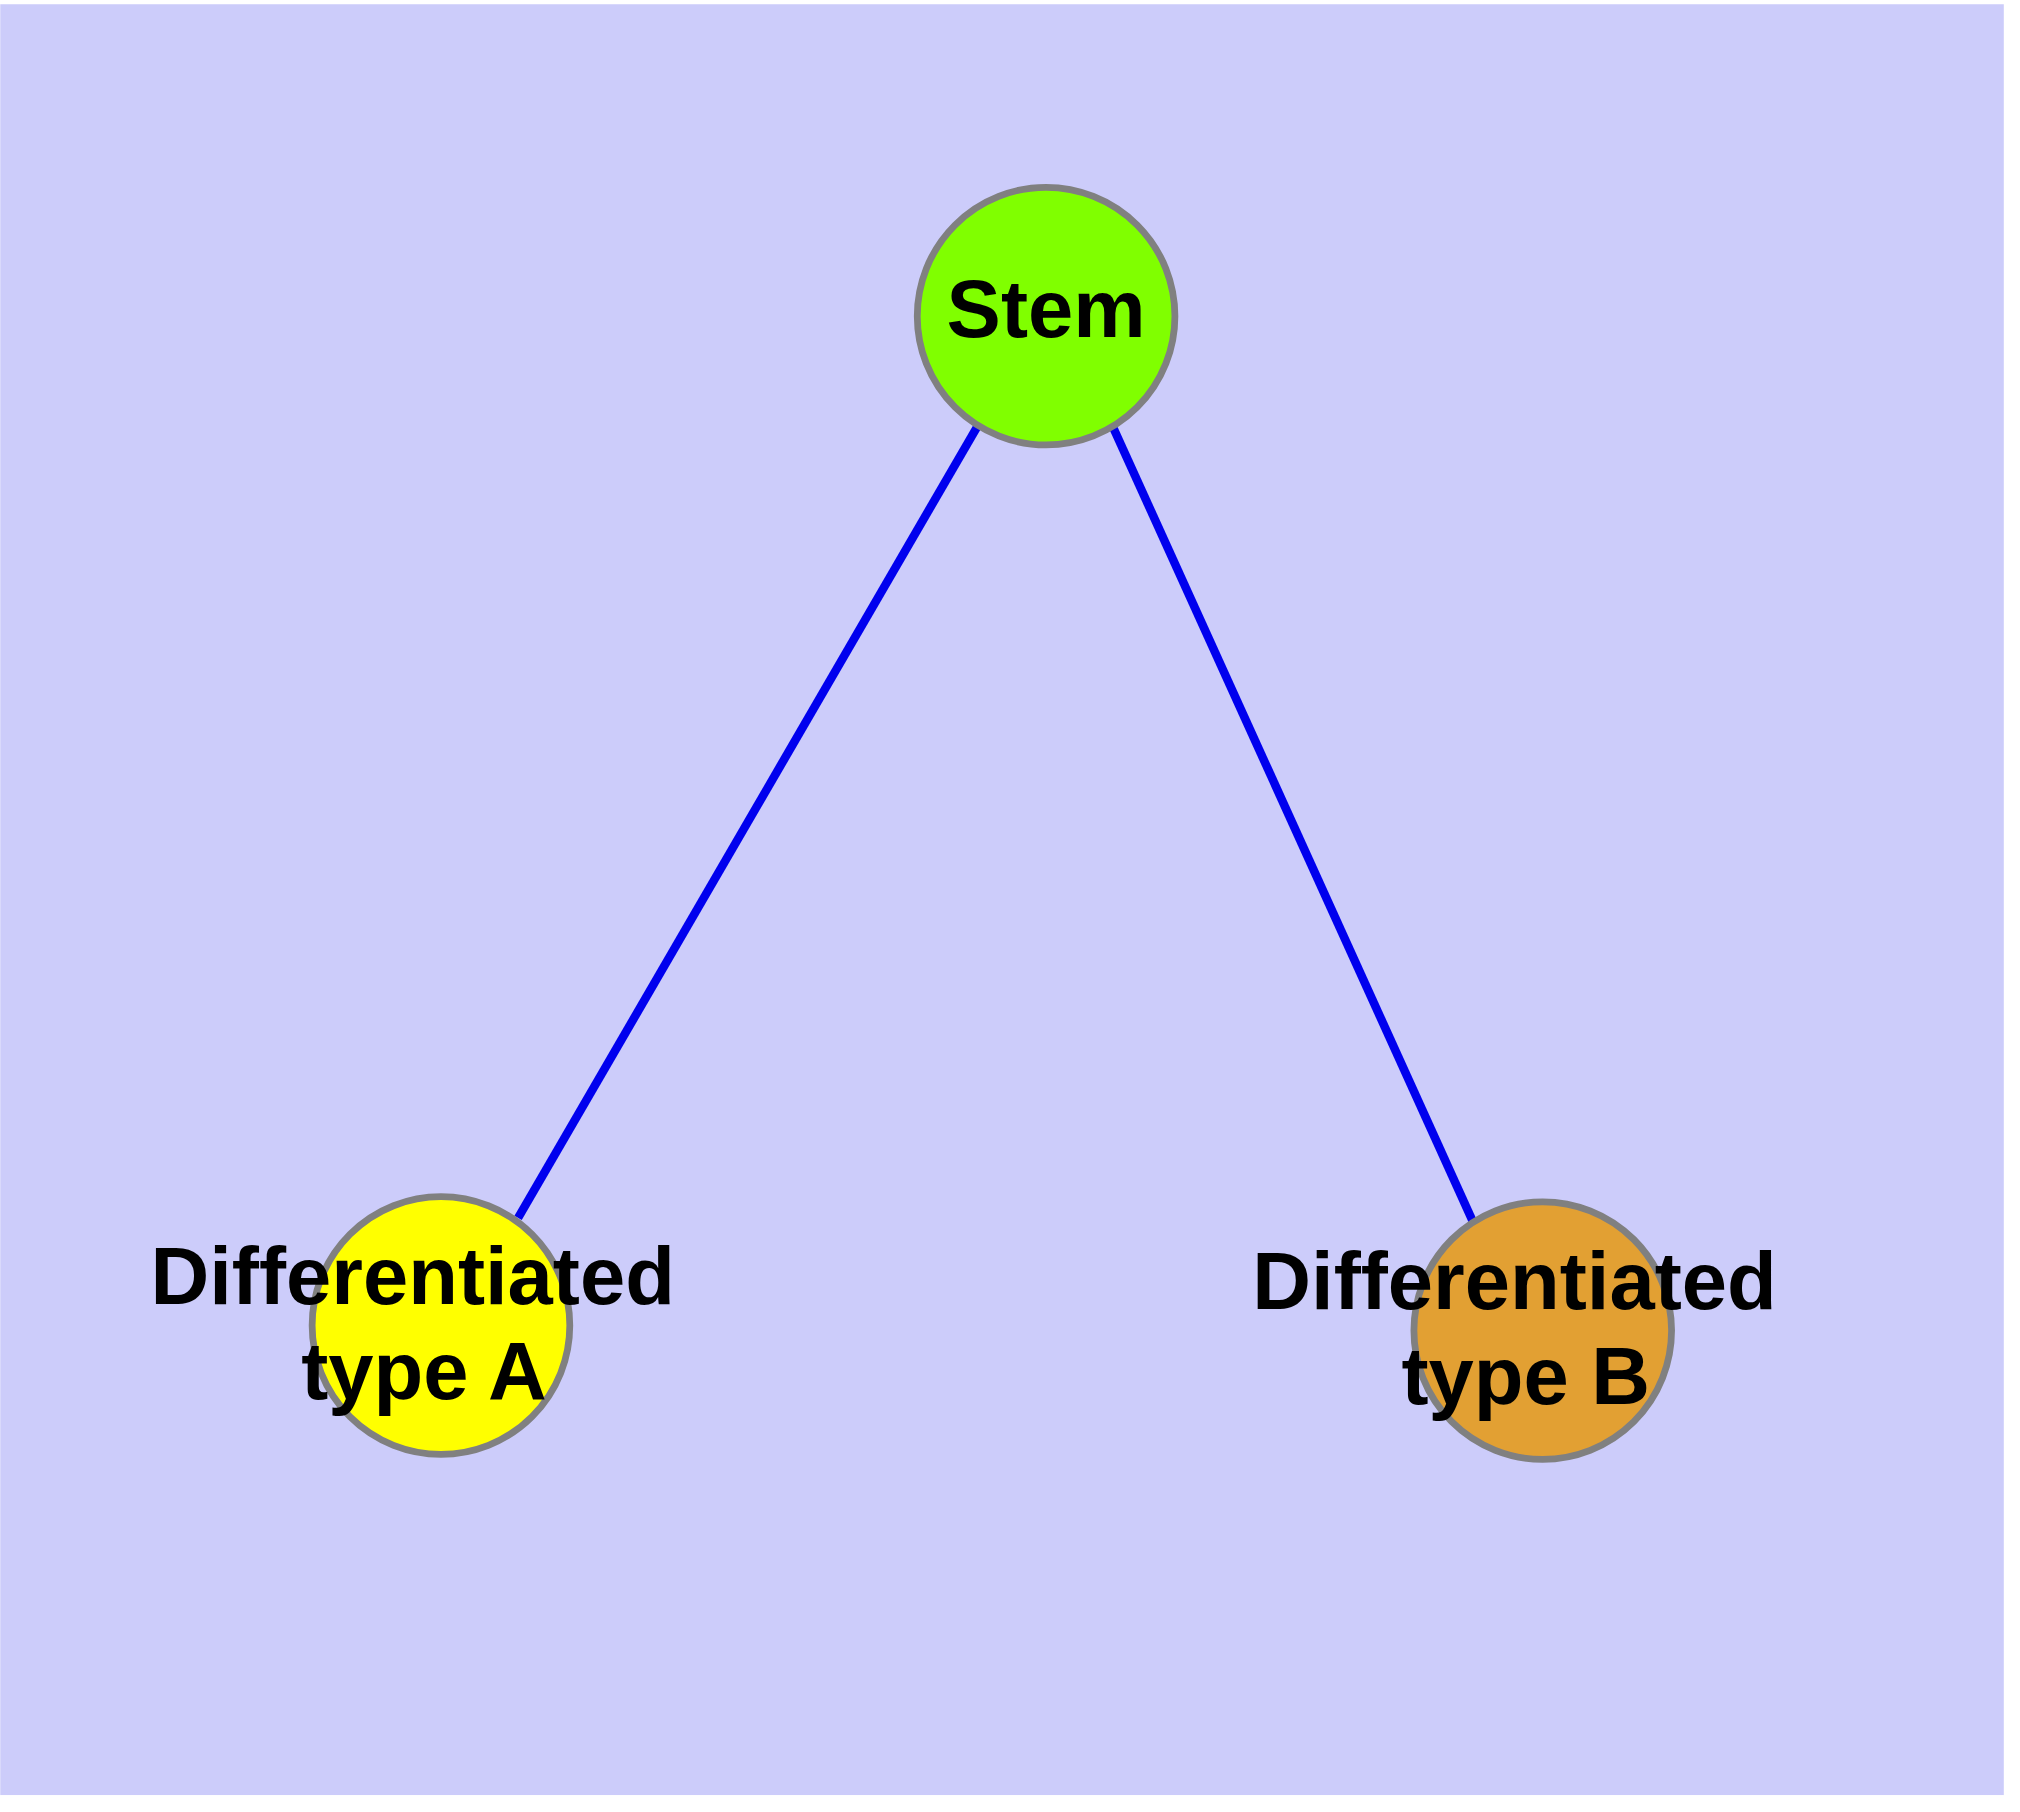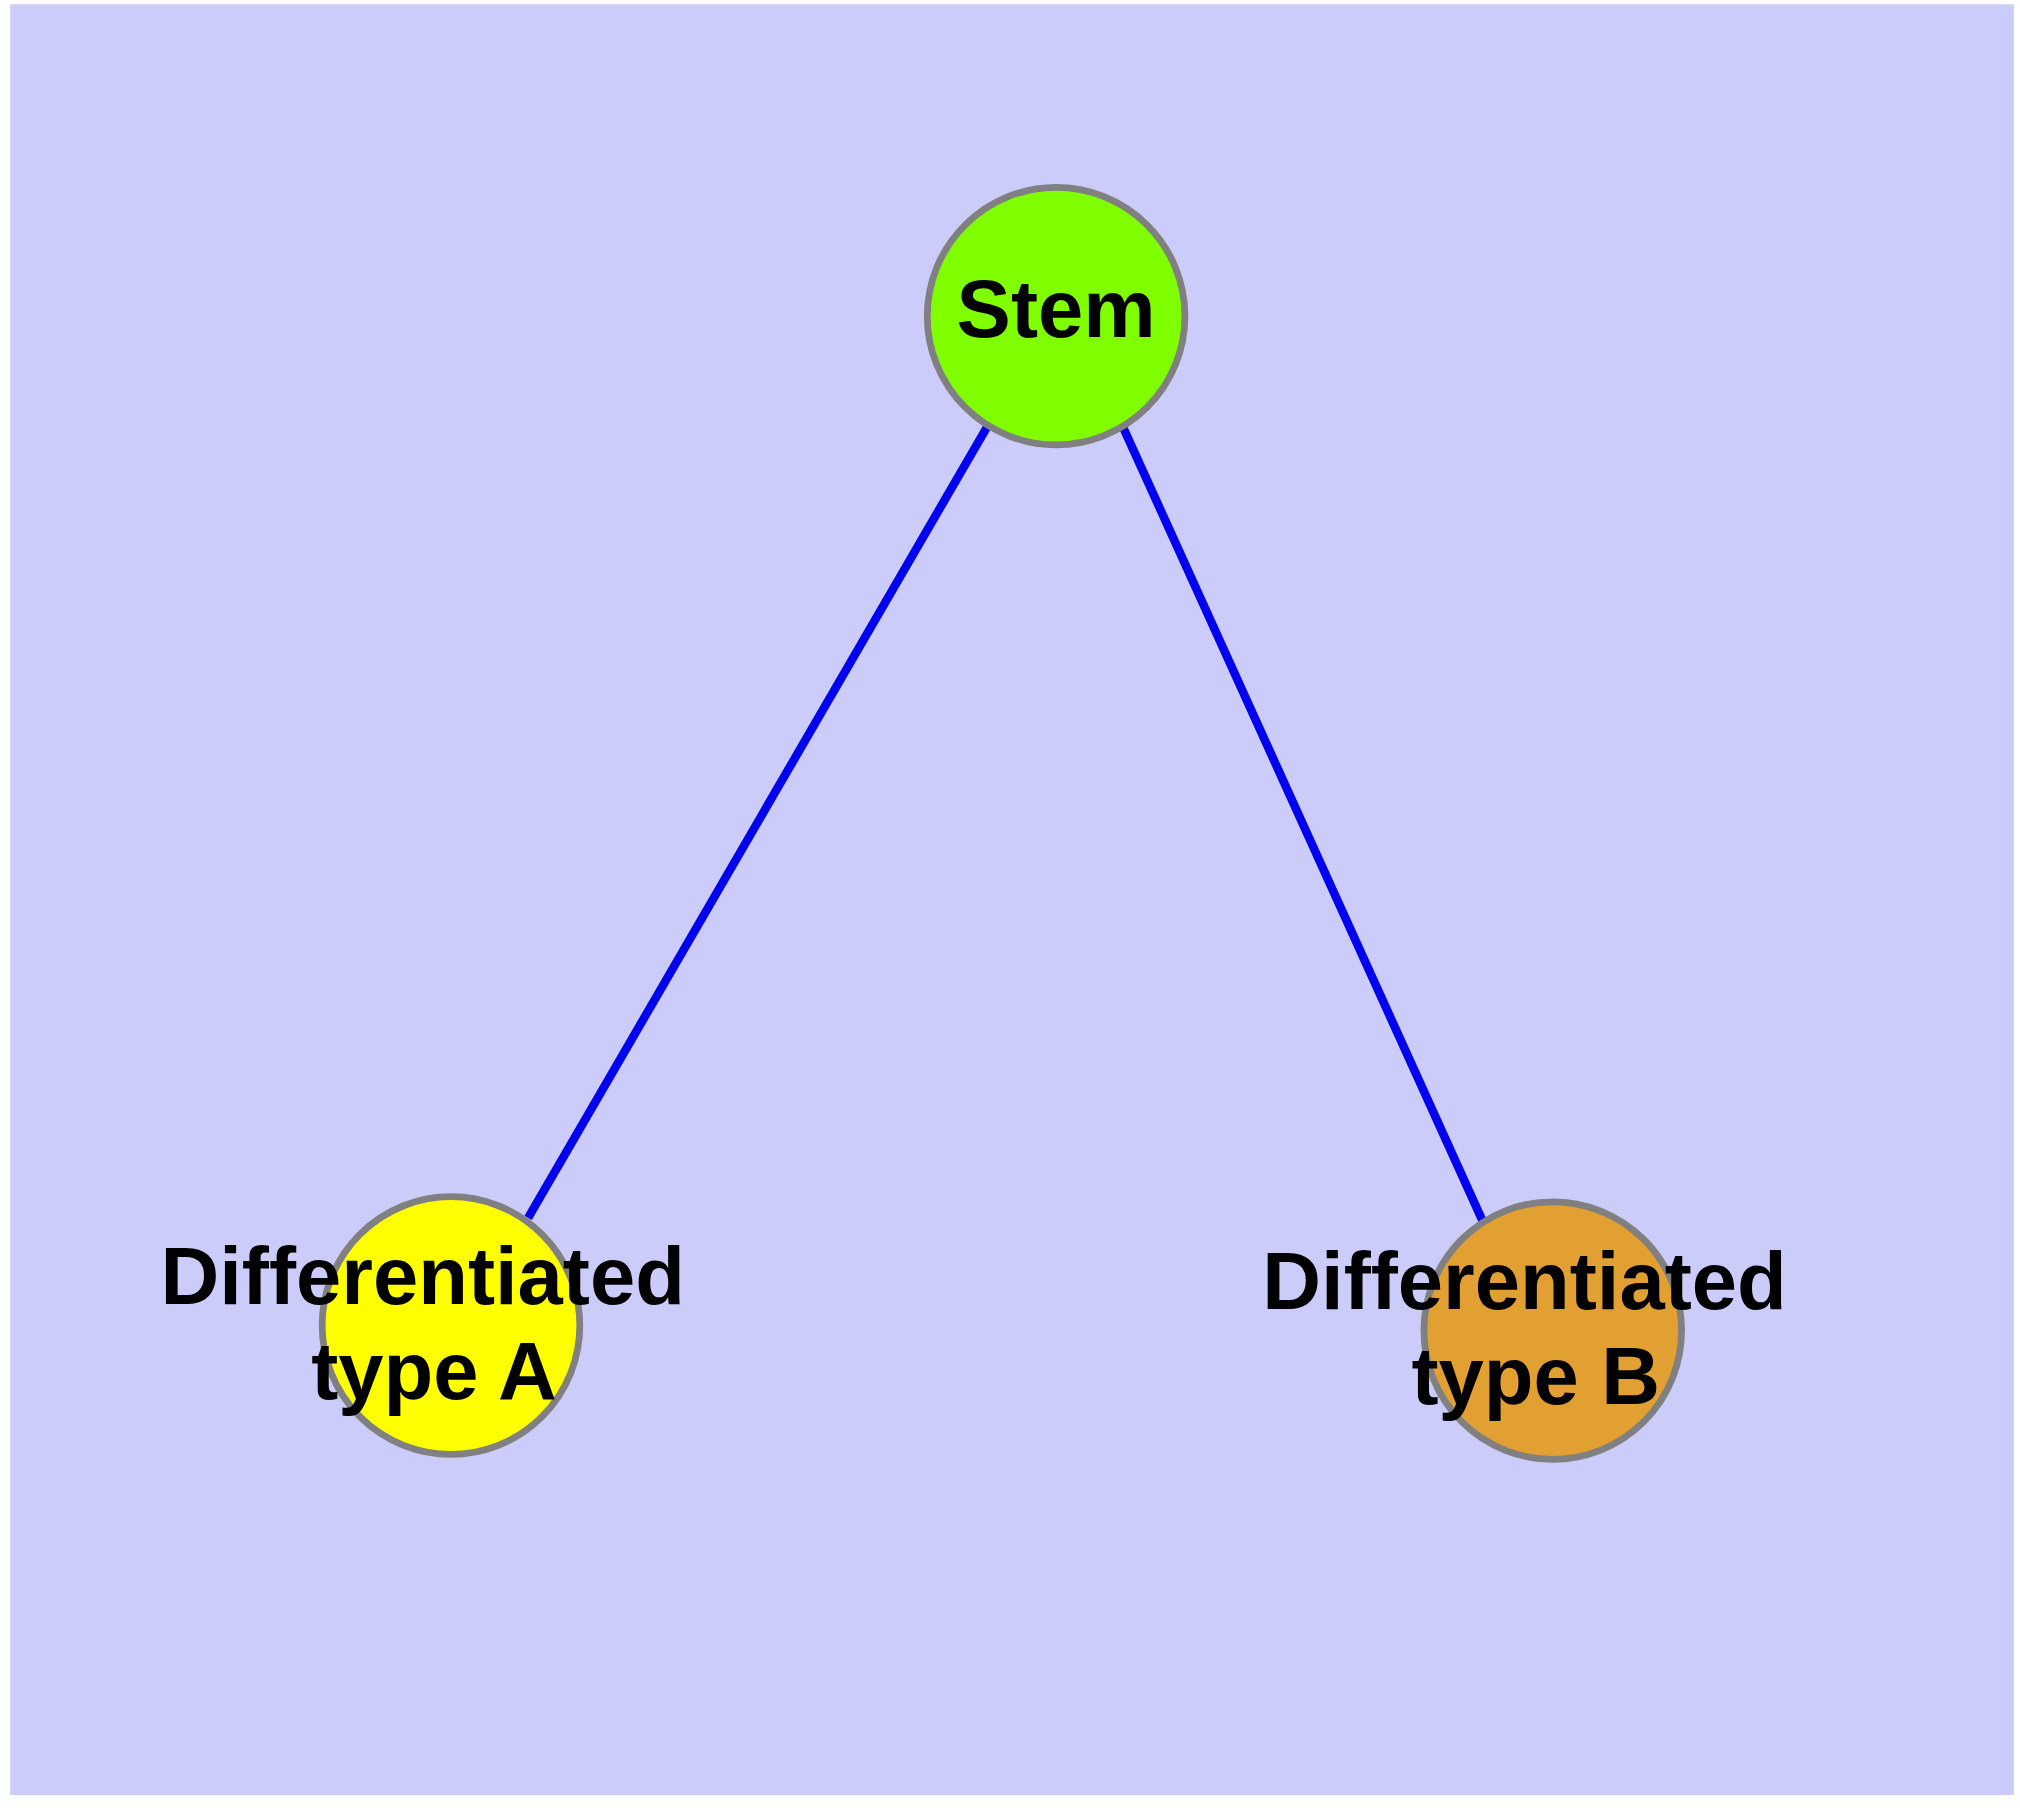--- a/index.html
+++ b/index.html
@@ -11,21 +11,20 @@
     width: 2021px;
     height: 1812px;
     overflow: hidden;
     font-family: "Liberation Sans", sans-serif;
   }
   #canvas-root {
     position: relative;
     width: 1968px;
     height: 1812px;
     background: #ffffff;
-    margin-left: 10px;
   }
   #graph-svg {
     position: absolute;
     left: 0;
     top: 0;
     width: 2021px;
     height: 1812px;
     display: block;
   }
   .node-label {

